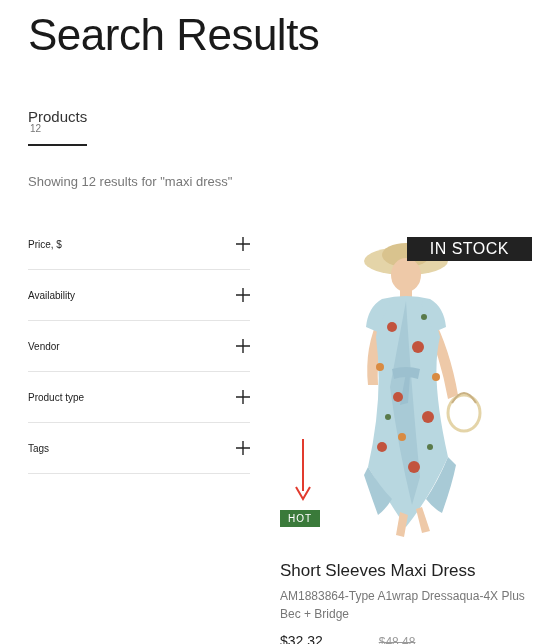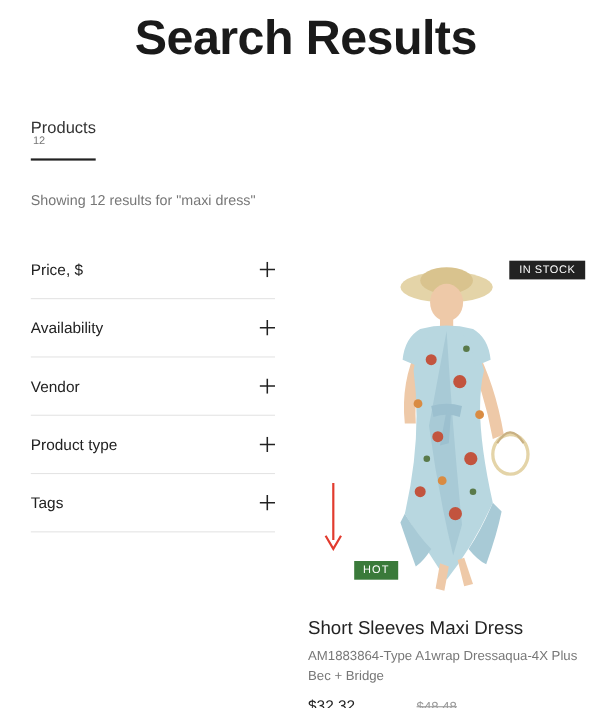--- a/index.html
+++ b/index.html
@@ -7,26 +7,25 @@
     font-family: -apple-system, BlinkMacSystemFont, "Segoe UI", Arial, sans-serif;
     background: #fff;
     color: #222;
     width: 556px;
     height: 644px;
     overflow: hidden;
     padding: 0 28px;
   }
   h1.page-title {
     font-size: 44px;
-    font-weight: 700;
+    font-weight: 400;
     letter-spacing: -0.5px;
     margin-top: 10px;
     margin-bottom: 48px;
     color: #1a1a1a;
-    text-align: center;
   }
   .tabs {
     display: flex;
     margin-bottom: 28px;
   }
   .tab {
     font-size: 15px;
     color: #333;
     padding-bottom: 8px;
     border-bottom: 2px solid #222;
@@ -60,21 +59,21 @@
     justify-content: space-between;
     align-items: center;
     padding: 18px 0;
     border-bottom: 1px solid #e4e4e4;
     cursor: pointer;
   }
   .filter-row:first-child {
     padding-top: 0;
   }
   .filter-label {
-    font-size: 14px;
+    font-size: 10px;
     color: #222;
   }
   .plus-icon {
     width: 14px;
     height: 14px;
     display: block;
   }
   .plus-icon svg { display: block; }
 
   .product-card {
@@ -87,36 +86,35 @@
     position: relative;
     background: #fff;
     overflow: visible;
   }
   .instock-badge {
     position: absolute;
     top: 0;
     right: 0;
     background: #222;
     color: #fff;
-    font-size: 10px;
+    font-size: 16px;
     letter-spacing: 0.5px;
-    padding: 3px 9px;
+    padding: 3px 23px;
     z-index: 3;
   }
   .hot-badge {
     position: absolute;
     left: 0;
     bottom: 12px;
     background: #3a7a3a;
     color: #fff;
     font-size: 10px;
     letter-spacing: 1px;
     padding: 3px 8px;
     z-index: 3;
-    margin-left: 42px;
   }
   .product-name {
     font-size: 17px;
     color: #222;
     margin-top: 22px;
     margin-bottom: 6px;
     font-weight: 500;
   }
   .product-sub {
     font-size: 12px;

